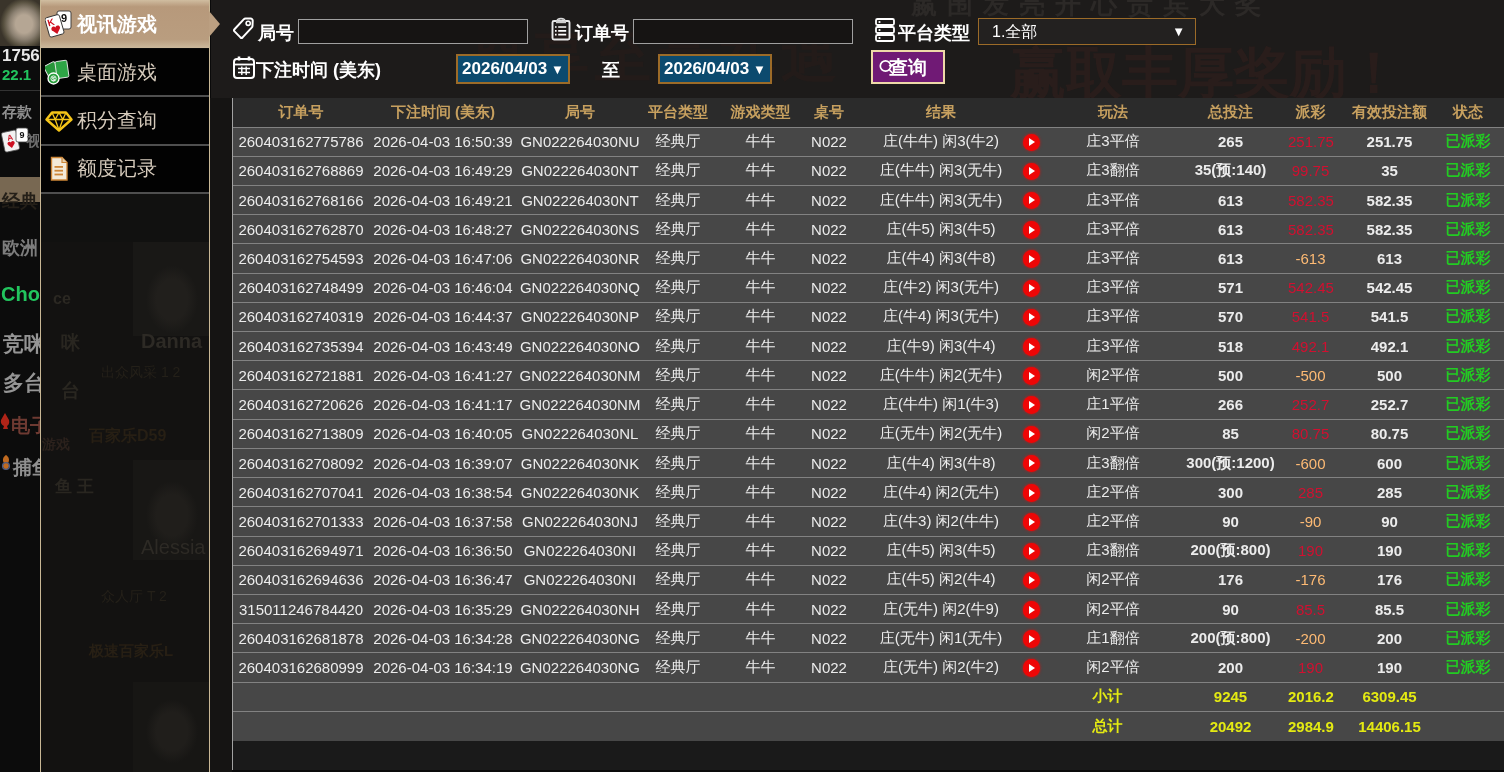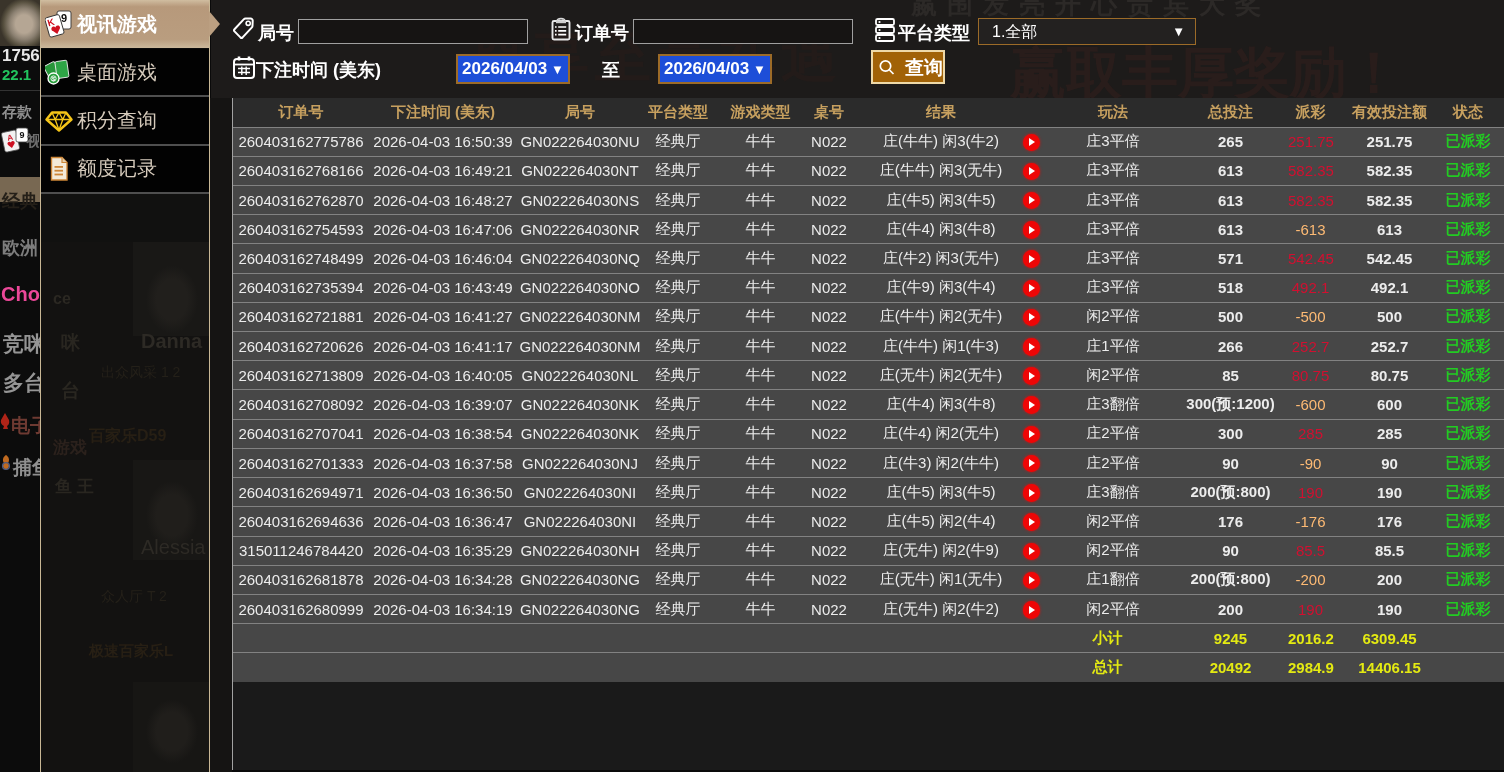--- a/index.html
+++ b/index.html
@@ -16,23 +16,23 @@
 .mi { position:relative; height:48.4px; background:#020202; display:flex; align-items:center; color:#d5cabb; font-size:20px; border-bottom:2px solid #4f4f4f; box-sizing:border-box; }
 .mi .ic { width:28px; height:28px; margin-left:4px; margin-right:4px; position:relative; flex:none; }
 .mi.active { background:linear-gradient(180deg,#d0bda0 0%, #b7997b 14%, #b99d7f 82%, #cbb89b 100%); color:#fff; font-weight:bold; border-bottom:2px solid #0a0a0a; }
 .mi.active:after { content:""; position:absolute; right:-11px; top:50%; margin-top:-13px; border-left:11px solid #bb9f81; border-top:13px solid transparent; border-bottom:13px solid transparent; }
 
 
 #formarea { position:absolute; left:211px; top:0; width:1293px; height:98px; background:#1d1b1a; overflow:hidden; }
 .wmark { position:absolute; color:rgba(125,35,25,0.30); font-weight:bold; white-space:nowrap; }
 .flabel { position:absolute; color:#fff; font-size:18px; font-weight:bold; }
 .finput { position:absolute; height:25px; background:#161413; border:1px solid #a0a0a0; }
-.dbtn { position:absolute; width:114px; height:30px; background:#1d4ed8; border:2px solid #9c6b28; color:#fff; font-size:17px; font-weight:bold; text-align:center; line-height:26px; box-sizing:border-box; }
+.dbtn { position:absolute; width:114px; height:30px; background:#0c4a6e; border:2px solid #9c6b28; color:#fff; font-size:17px; font-weight:bold; text-align:center; line-height:26px; box-sizing:border-box; }
 #selbox { position:absolute; left:767px; top:18px; width:218px; height:27px; background:#232120; border:1px solid #9c6b28; color:#fff; font-size:16px; line-height:25px; padding-left:13px; box-sizing:border-box; }
-#qbtn { position:absolute; left:660px; top:50px; width:74px; height:34px; background:#a16207; border:2px solid #eed9a8; color:#fff; font-size:19px; font-weight:bold; text-align:right; line-height:31px; box-sizing:border-box; }
+#qbtn { position:absolute; left:660px; top:50px; width:74px; height:34px; background:#701a75; border:2px solid #eed9a8; color:#fff; font-size:19px; font-weight:bold; text-align:left; line-height:31px; box-sizing:border-box; }
 
 
 #tablewrap { position:absolute; left:232px; top:98px; width:1272px; height:672px; background:#1a1a1a; border-left:1px solid #a2a2a2; }
 table { border-collapse:collapse; table-layout:fixed; width:1272px; }
 th { background:#2b2b2b; color:#c7a05f; font-size:15px; font-weight:bold; height:29px; text-align:center; }
 th:nth-child(5), td:nth-child(5) { padding-left:7px; }
 th:nth-child(6), td:nth-child(6) { padding-right:10px; }
 th:nth-child(8), td:nth-child(8) { padding-right:5px; }
 th:nth-child(12), td:nth-child(12) { padding-left:7px; }
 th:nth-child(13), td:nth-child(13) { padding-right:8px; }
@@ -63,21 +63,21 @@
             <path d="M9.5 21 L6.8 17.8 a1.9 1.9 0 1 1 2.8-2.3 a1.9 1.9 0 1 1 2.8 2.3 Z" fill="#cc1122"></path>
           </g>
           <rect x="15" y="1" width="12" height="14" rx="2" fill="#fff" stroke="#444" stroke-width="0.8"></rect>
           <text x="21" y="11" font-size="9" font-weight="bold" fill="#111" text-anchor="middle">9</text>
           <text x="33" y="19" font-size="15" font-weight="bold" fill="#6e6e6e" text-anchor="middle">视</text>
         </svg></div>
     <div style="position:absolute; left:0; top:177px; width:40px; height:25px; background:#786852;">
         <span style="position:absolute; left:2px; top:12px; color:#241f18; font-size:18px; font-weight:bold; white-space:nowrap;">经典</span>
       </div>
     <div class="us" style="top:236px; left:2px; color:#7d7d7d; font-size:18px; font-weight:bold;">欧洲</div>
-    <div class="us" style="top:283px; left:1px; color:#ec4899; font-size:20px; font-weight:bold;">Cho</div>
+    <div class="us" style="top:283px; left:1px; color:#22c55e; font-size:20px; font-weight:bold;">Cho</div>
     <div class="us" style="top:330px; left:3px; color:#959595; font-size:21px; font-weight:bold;">竞咪</div>
     <div class="us" style="top:369px; left:3px; color:#959595; font-size:21px; font-weight:bold;">多台</div>
     <div class="us" style="top:412px; left:0px;"><svg width="10" height="18" viewBox="0 0 10 18">
           <path d="M5 1 L9 8 Q10 12 7 14 L8 17 L3 17 L4 14 Q0 12 1 8 Z" fill="#b02418"></path>
         </svg><span style="position:absolute; left:11px; top:1px; color:#6e3a32; font-size:19px; font-weight:bold; white-space:nowrap;">电子</span></div>
     <div class="us" style="top:454px; left:0px;"><svg width="12" height="18" viewBox="0 0 12 18">
           <path d="M6 1 C9 3 10 6 8 9 C10 11 9 15 6 16 C3 15 2 11 4 9 C2 6 3 3 6 1 Z" fill="#c06a20"></path>
           <circle cx="6" cy="12" r="3.4" fill="none" stroke="#4a5a80" stroke-width="1.4"></circle>
         </svg><span style="position:absolute; left:13px; top:1px; color:#8f8f8f; font-size:19px; font-weight:bold; white-space:nowrap;">捕鱼</span></div>
   </div>
@@ -132,21 +132,21 @@
       <div style="position:absolute; left:60px; top:122px; color:#242019; font-size:14px;">出众风采 1 2</div>
       <div style="position:absolute; left:48px; top:184px; color:#271f14; font-size:16px; font-weight:bold;">百家乐D59</div>
       <div style="position:absolute; left:92px; top:218px; width:78px; height:100px; background:radial-gradient(ellipse 26px 34px at 50% 55%, #201e1b 0 60%, #181715 100%);"></div>
       <div style="position:absolute; left:100px; top:294px; color:#2d2a25; font-size:20px; font-weight:normal;">Alessia</div>
       <div style="position:absolute; left:60px; top:346px; color:#242019; font-size:14px;">众人厅 T 2</div>
       <div style="position:absolute; left:48px; top:400px; color:#271f14; font-size:15px; font-weight:bold;">极速百家乐L</div>
       <div style="position:absolute; left:92px; top:440px; width:78px; height:90px; background:radial-gradient(ellipse 26px 32px at 50% 55%, #201e1b 0 60%, #171614 100%);"></div>
       <div style="position:absolute; left:12px; top:48px; color:#2b2822; font-size:16px; font-weight:bold;">ce</div>
       <div style="position:absolute; left:20px; top:88px; color:#292620; font-size:19px; font-weight:bold;">咪</div>
       <div style="position:absolute; left:20px; top:136px; color:#292620; font-size:19px; font-weight:bold;">台</div>
-      <div style="position:absolute; left:12px; top:194px; color:#2b211c; font-size:17px; font-weight:bold;">游戏</div>
+      <div style="position:absolute; left:1px; top:194px; color:#2b211c; font-size:14px; font-weight:bold;">游戏</div>
       <div style="position:absolute; left:14px; top:233px; color:#292620; font-size:17px; font-weight:bold;">鱼 王</div>
     </div>
   </div>
   <div id="formarea">
     <div class="wmark" style="left:700px; top:-13px; font-size:26px; letter-spacing:10px; color:rgba(175,168,158,0.10);">嬴围发亮开心贵宾大奖</div>
     <div class="wmark" style="left:799px; top:36px; font-size:56px; letter-spacing:0; color:rgba(150,48,32,0.11);">赢取丰厚奖励！</div>
     <div class="wmark" style="left:260px; top:20px; font-size:56px; letter-spacing:6px; color:rgba(120,40,28,0.08);">尊享至豪礼遇</div>
 
     <svg style="position:absolute; left:22px; top:16px;" width="23" height="25" viewBox="0 0 23 25">
       <path d="M1.5 13.2 L10.7 3.4 a2.6 2.6 0 0 1 1.9-.8 L17.6 2.5 a2.1 2.1 0 0 1 2.1 2.1 L19.5 9.7 a2.6 2.6 0 0 1-.8 1.9 L9.6 21.4 a1.6 1.6 0 0 1-2.2 0 L1.5 15.4 a1.6 1.6 0 0 1 0-2.2 Z" fill="none" stroke="#fff" stroke-width="2" stroke-linejoin="round"></path>
@@ -232,20 +232,35 @@
             <td>N022</td>
             <td>庄(牛牛) 闲3(牛2)</td>
             <td><span class="playbtn"></span></td>
             <td>庄3平倍</td>
             <td class="b">265</td>
             <td class="red">251.75</td>
             <td class="b">251.75</td>
             <td class="status">已派彩</td>
           </tr>
 <tr class="trow">
+            <td>260403162768869</td>
+            <td>2026-04-03 16:49:29</td>
+            <td>GN022264030NT</td>
+            <td>经典厅</td>
+            <td>牛牛</td>
+            <td>N022</td>
+            <td>庄(牛牛) 闲3(无牛)</td>
+            <td><span class="playbtn"></span></td>
+            <td>庄3翻倍</td>
+            <td class="b">35(预:140)</td>
+            <td class="red">99.75</td>
+            <td class="b">35</td>
+            <td class="status">已派彩</td>
+          </tr>
+<tr class="trow">
             <td>260403162768166</td>
             <td>2026-04-03 16:49:21</td>
             <td>GN022264030NT</td>
             <td>经典厅</td>
             <td>牛牛</td>
             <td>N022</td>
             <td>庄(牛牛) 闲3(无牛)</td>
             <td><span class="playbtn"></span></td>
             <td>庄3平倍</td>
             <td class="b">613</td>
@@ -289,20 +304,35 @@
             <td>GN022264030NQ</td>
             <td>经典厅</td>
             <td>牛牛</td>
             <td>N022</td>
             <td>庄(牛2) 闲3(无牛)</td>
             <td><span class="playbtn"></span></td>
             <td>庄3平倍</td>
             <td class="b">571</td>
             <td class="red">542.45</td>
             <td class="b">542.45</td>
+            <td class="status">已派彩</td>
+          </tr>
+<tr class="trow">
+            <td>260403162740319</td>
+            <td>2026-04-03 16:44:37</td>
+            <td>GN022264030NP</td>
+            <td>经典厅</td>
+            <td>牛牛</td>
+            <td>N022</td>
+            <td>庄(牛4) 闲3(无牛)</td>
+            <td><span class="playbtn"></span></td>
+            <td>庄3平倍</td>
+            <td class="b">570</td>
+            <td class="red">541.5</td>
+            <td class="b">541.5</td>
             <td class="status">已派彩</td>
           </tr>
 <tr class="trow">
             <td>260403162735394</td>
             <td>2026-04-03 16:43:49</td>
             <td>GN022264030NO</td>
             <td>经典厅</td>
             <td>牛牛</td>
             <td>N022</td>
             <td>庄(牛9) 闲3(牛4)</td>

